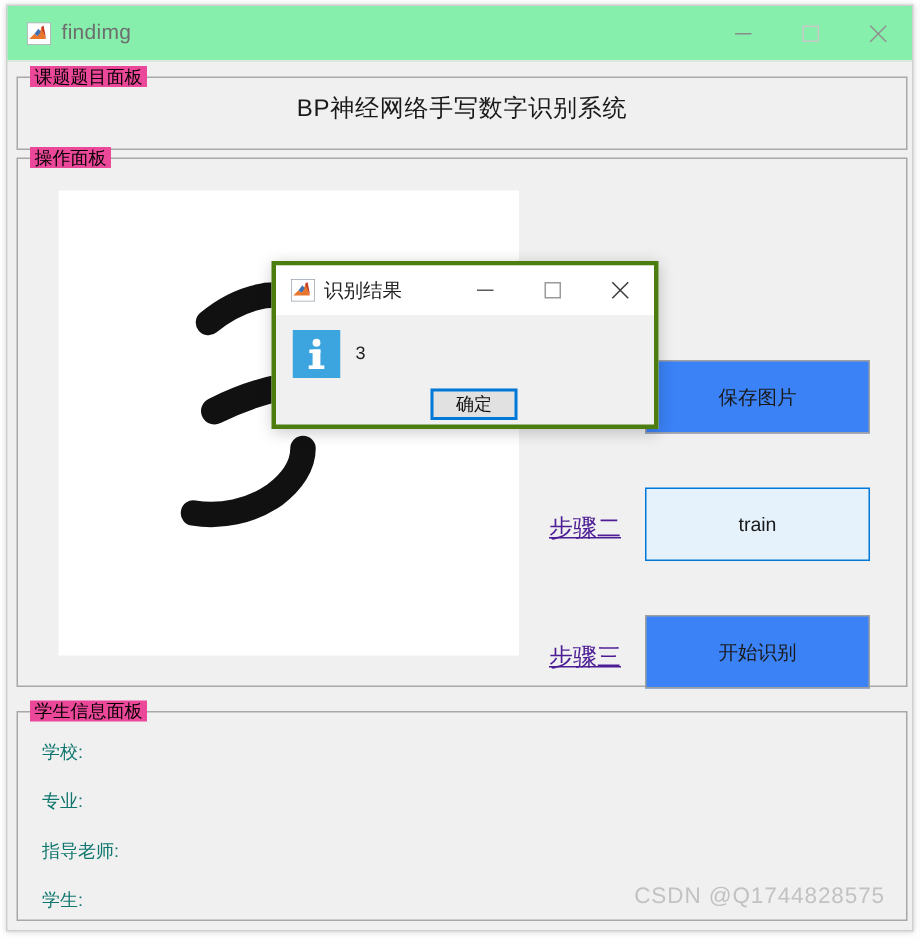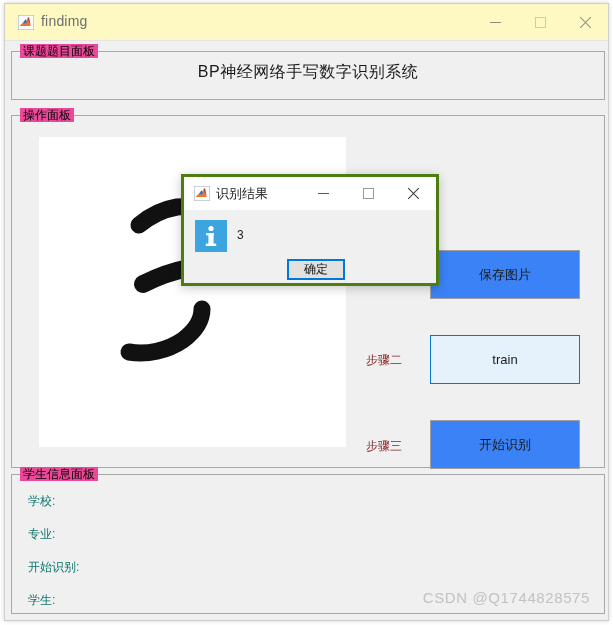--- a/index.html
+++ b/index.html
@@ -26,21 +26,21 @@
     box-sizing: border-box;
     box-shadow: 0 0 4px rgba(0,0,0,0.18);
   }
 
   
   #titlebar {
     position: absolute;
     left: 0; top: 0;
     width: 100%;
     height: 37px;
-    background: #fef9c3;
+    background: #86efac;
     border-bottom: 1px solid #e4e4e4;
     box-sizing: border-box;
   }
   .title-icon {
     position: absolute;
     left: 13px; top: 11px;
     width: 16px; height: 15px;
   }
   .title-text {
     position: absolute;
@@ -91,21 +91,21 @@
     left: 8px;
     padding: 0 3px;
     background: #ec4899;
     font-size: 12px;
     color: #000000;
     line-height: 14px;
     white-space: nowrap;
   }
 
   #panel-topic    { left: 6px;  top: 47px;  width: 594px; height: 49px; }
-  #panel-op       { left: 6px;  top: 111px; width: 594px; height: 353px; }
+  #panel-op       { left: 6px;  top: 101px; width: 594px; height: 353px; }
   #panel-student  { left: 6px;  top: 470px; width: 594px; height: 140px; }
 
   
   #topic-title {
     position: absolute;
     left: 0;
     top: 10px;
     width: 100%;
     text-align: center;
     font-size: 16px;
@@ -121,23 +121,24 @@
     width: 307px;
     height: 310px;
     background: #ffffff;
     overflow: hidden;
   }
   #digit-svg { position: absolute; left: 0; top: 0; }
 
   
   .step-label {
     position: absolute;
-    font-size: 12px;
-    color: #7f1d1d;
+    font-size: 16px;
+    color: #4c1d95;
     white-space: nowrap;
+    text-decoration: underline;
   }
   .action-button {
     position: absolute;
     width: 150px;
     height: 49px;
     background: #3b82f6;
     border: 1px solid #a0a0a0;
     box-sizing: border-box;
     font-size: 13px;
     color: #1a1a1a;
@@ -311,21 +312,21 @@
     <div class="action-button" id="btn-recog">开始识别</div>
 
     <div class="step-label" id="step4-label">步骤四</div>
     <div class="action-button" id="btn-clear">clear</div>
   </div>
 
   <div class="panel" id="panel-student">
     <span class="panel-title">学生信息面板</span>
     <div class="info-label" id="info-0">学校:</div>
     <div class="info-label" id="info-1">专业:</div>
-    <div class="info-label" id="info-2">开始识别:</div>
+    <div class="info-label" id="info-2">指导老师:</div>
     <div class="info-label" id="info-3">学生:</div>
     <div id="watermark">CSDN @Q1744828575</div>
   </div>
 
   <div id="dialog">
     <div id="dialog-titlebar">
       <span class="dlg-title-icon">
         <svg width="16" height="15" viewBox="0 0 16 15">
           <rect x="0" y="0" width="16" height="15" fill="#ffffff" stroke="#9aa4ad" stroke-width="1"></rect>
           <path d="M1.5 11 L5 7.5 L7 9.2 L10 3 L12.5 11 Z" fill="#e8762c"></path>

